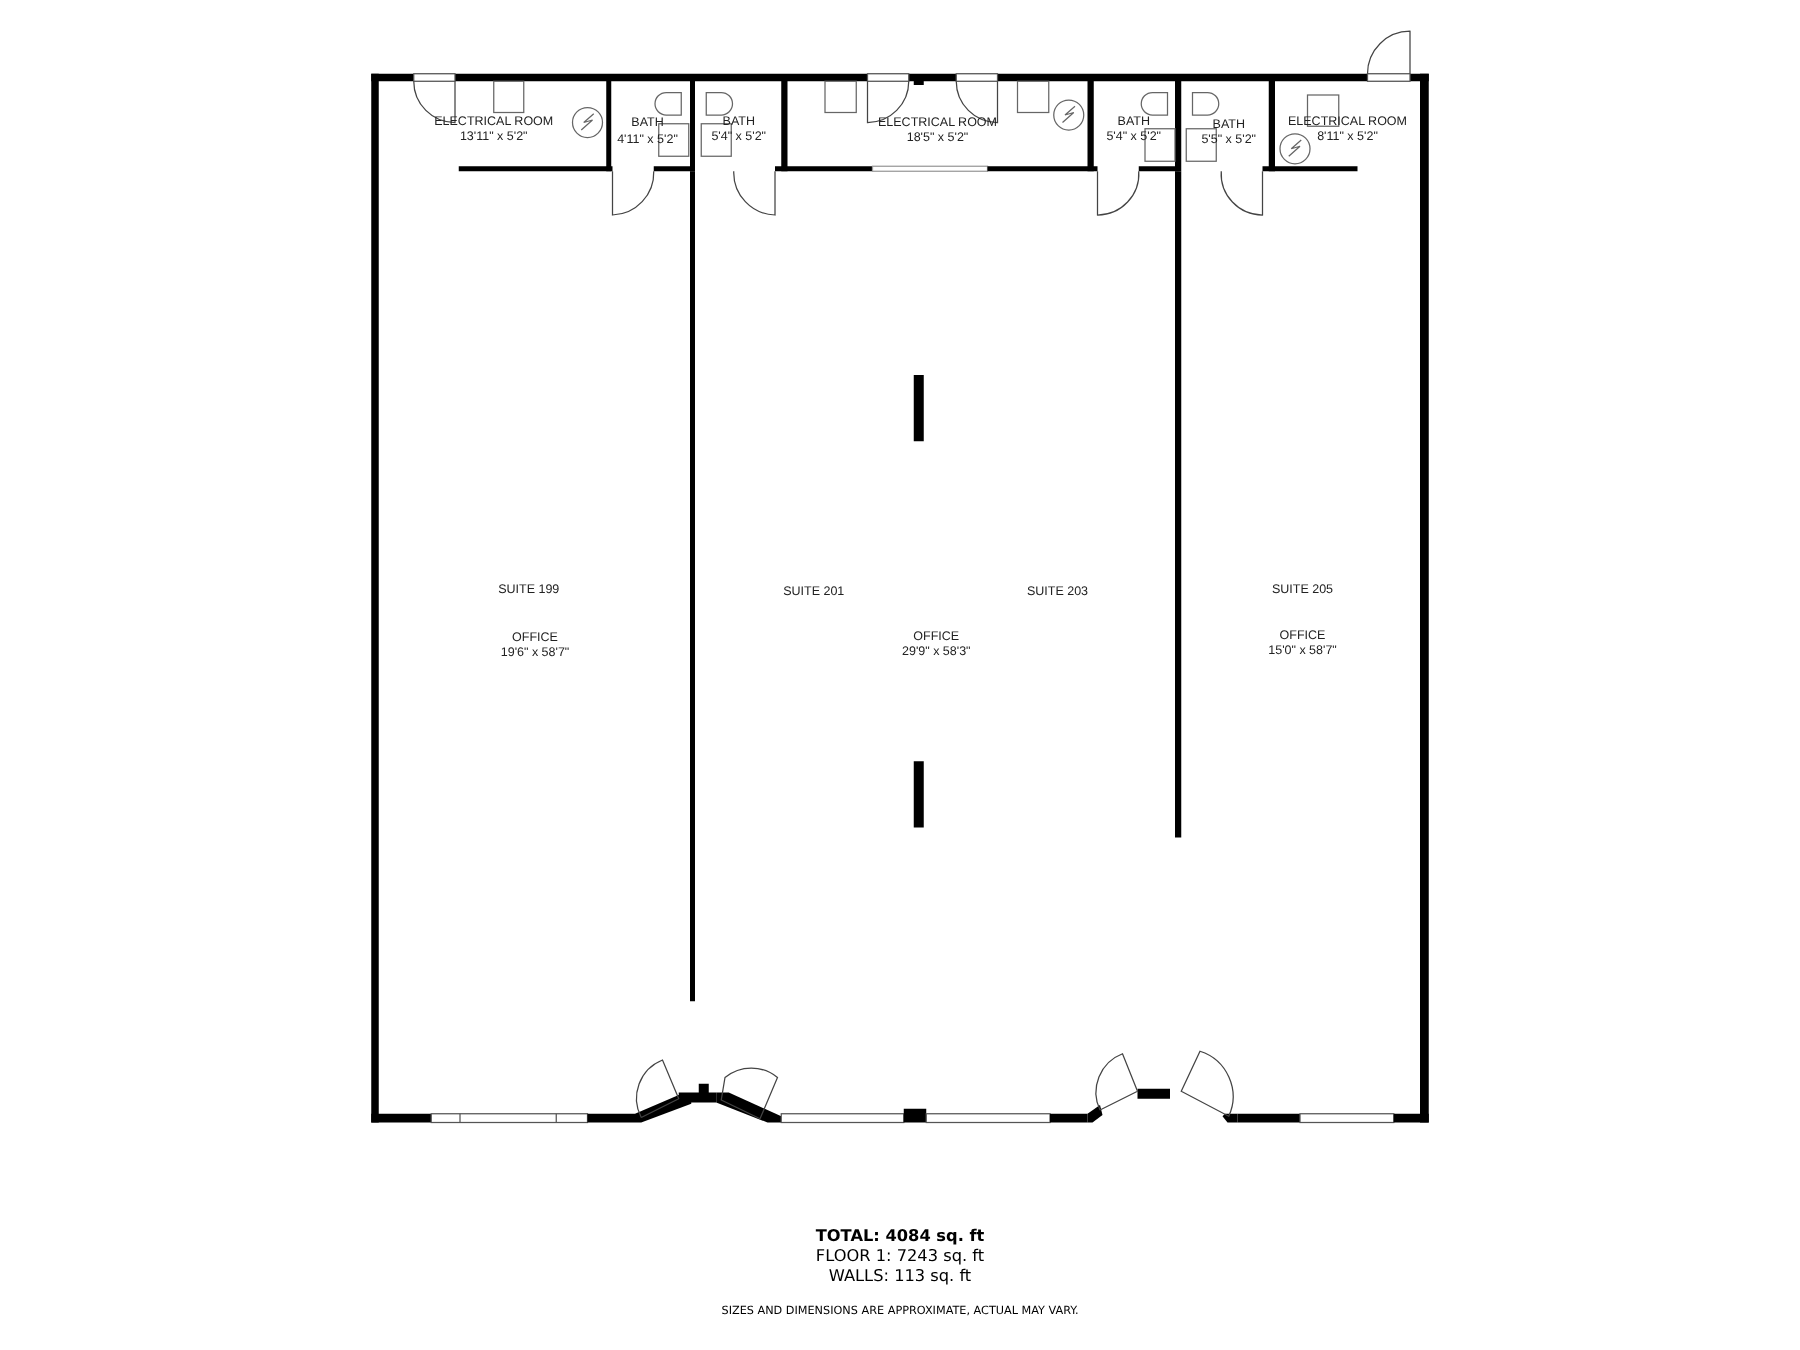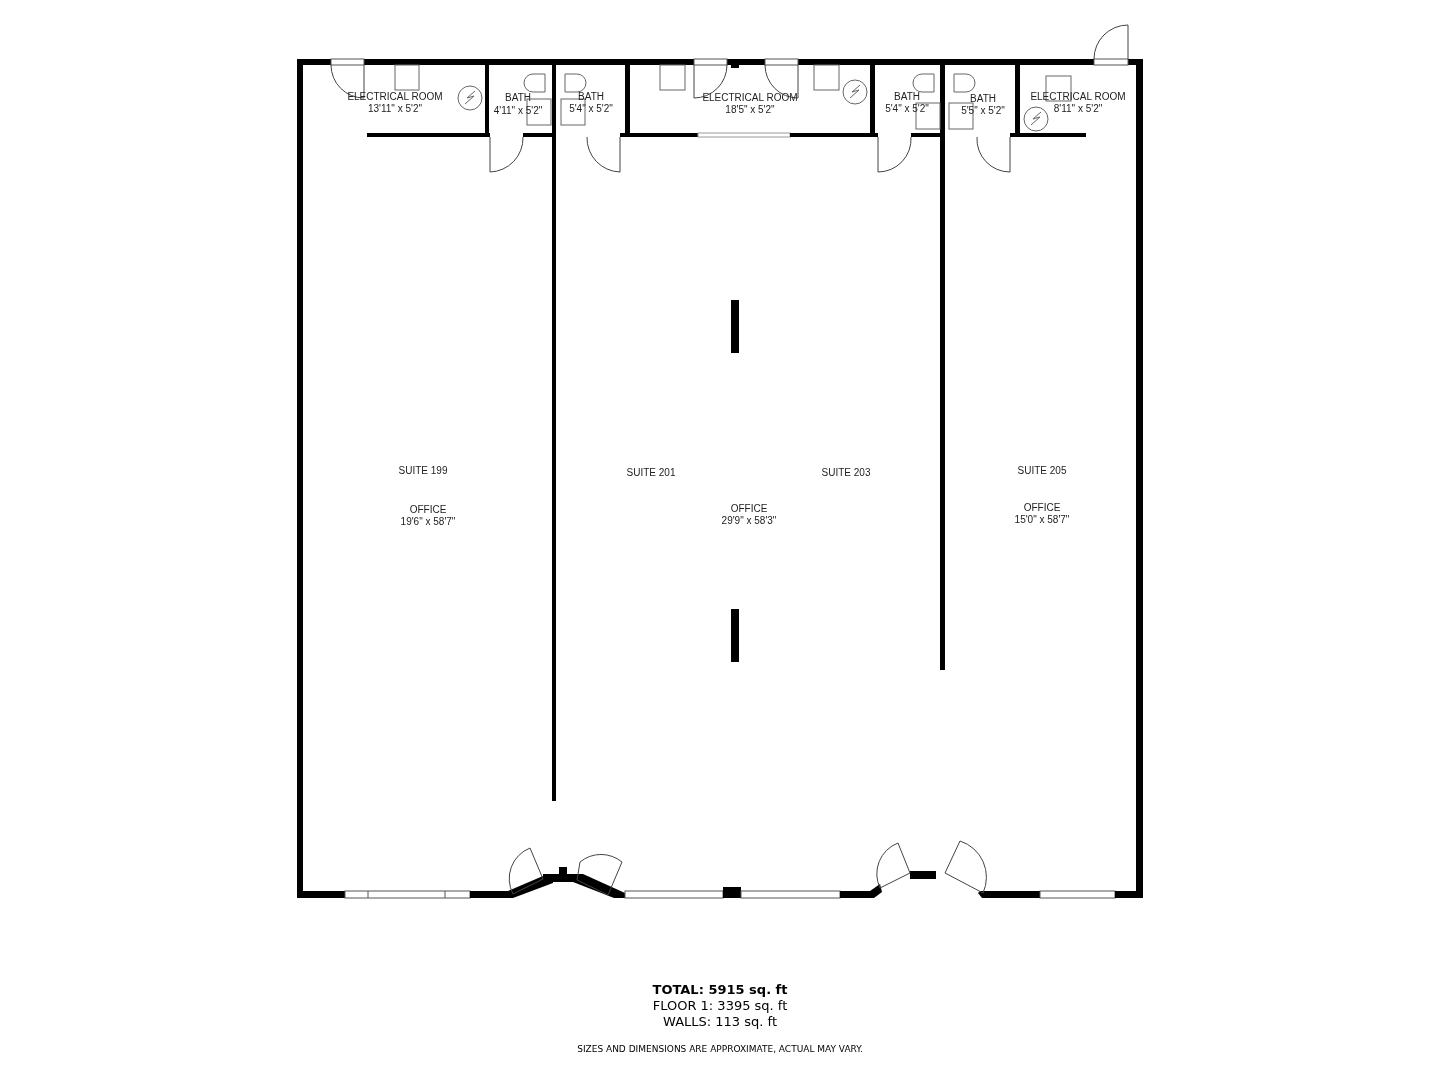--- a/index.html
+++ b/index.html
@@ -153,16 +153,16 @@
     <text class="lbl" x="846" y="476">SUITE 203</text>
     <text class="lbl" x="749" y="512">OFFICE</text>
     <text class="lbl" x="749" y="524">29'9" x 58'3"</text>
 
     <text class="lbl" x="1042" y="474">SUITE 205</text>
     <text class="lbl" x="1042" y="511">OFFICE</text>
     <text class="lbl" x="1042" y="523">15'0" x 58'7"</text>
   </g>
 </svg>
 
-<div class="summary total">TOTAL: 5915 sq. ft</div>
-<div class="summary floor">FLOOR 1: 3395 sq. ft</div>
+<div class="summary total">TOTAL: 4084 sq. ft</div>
+<div class="summary floor">FLOOR 1: 7243 sq. ft</div>
 <div class="summary walls">WALLS: 113 sq. ft</div>
 <div class="summary disclaimer">SIZES AND DIMENSIONS ARE APPROXIMATE, ACTUAL MAY VARY.</div>
 
 </body></html>

